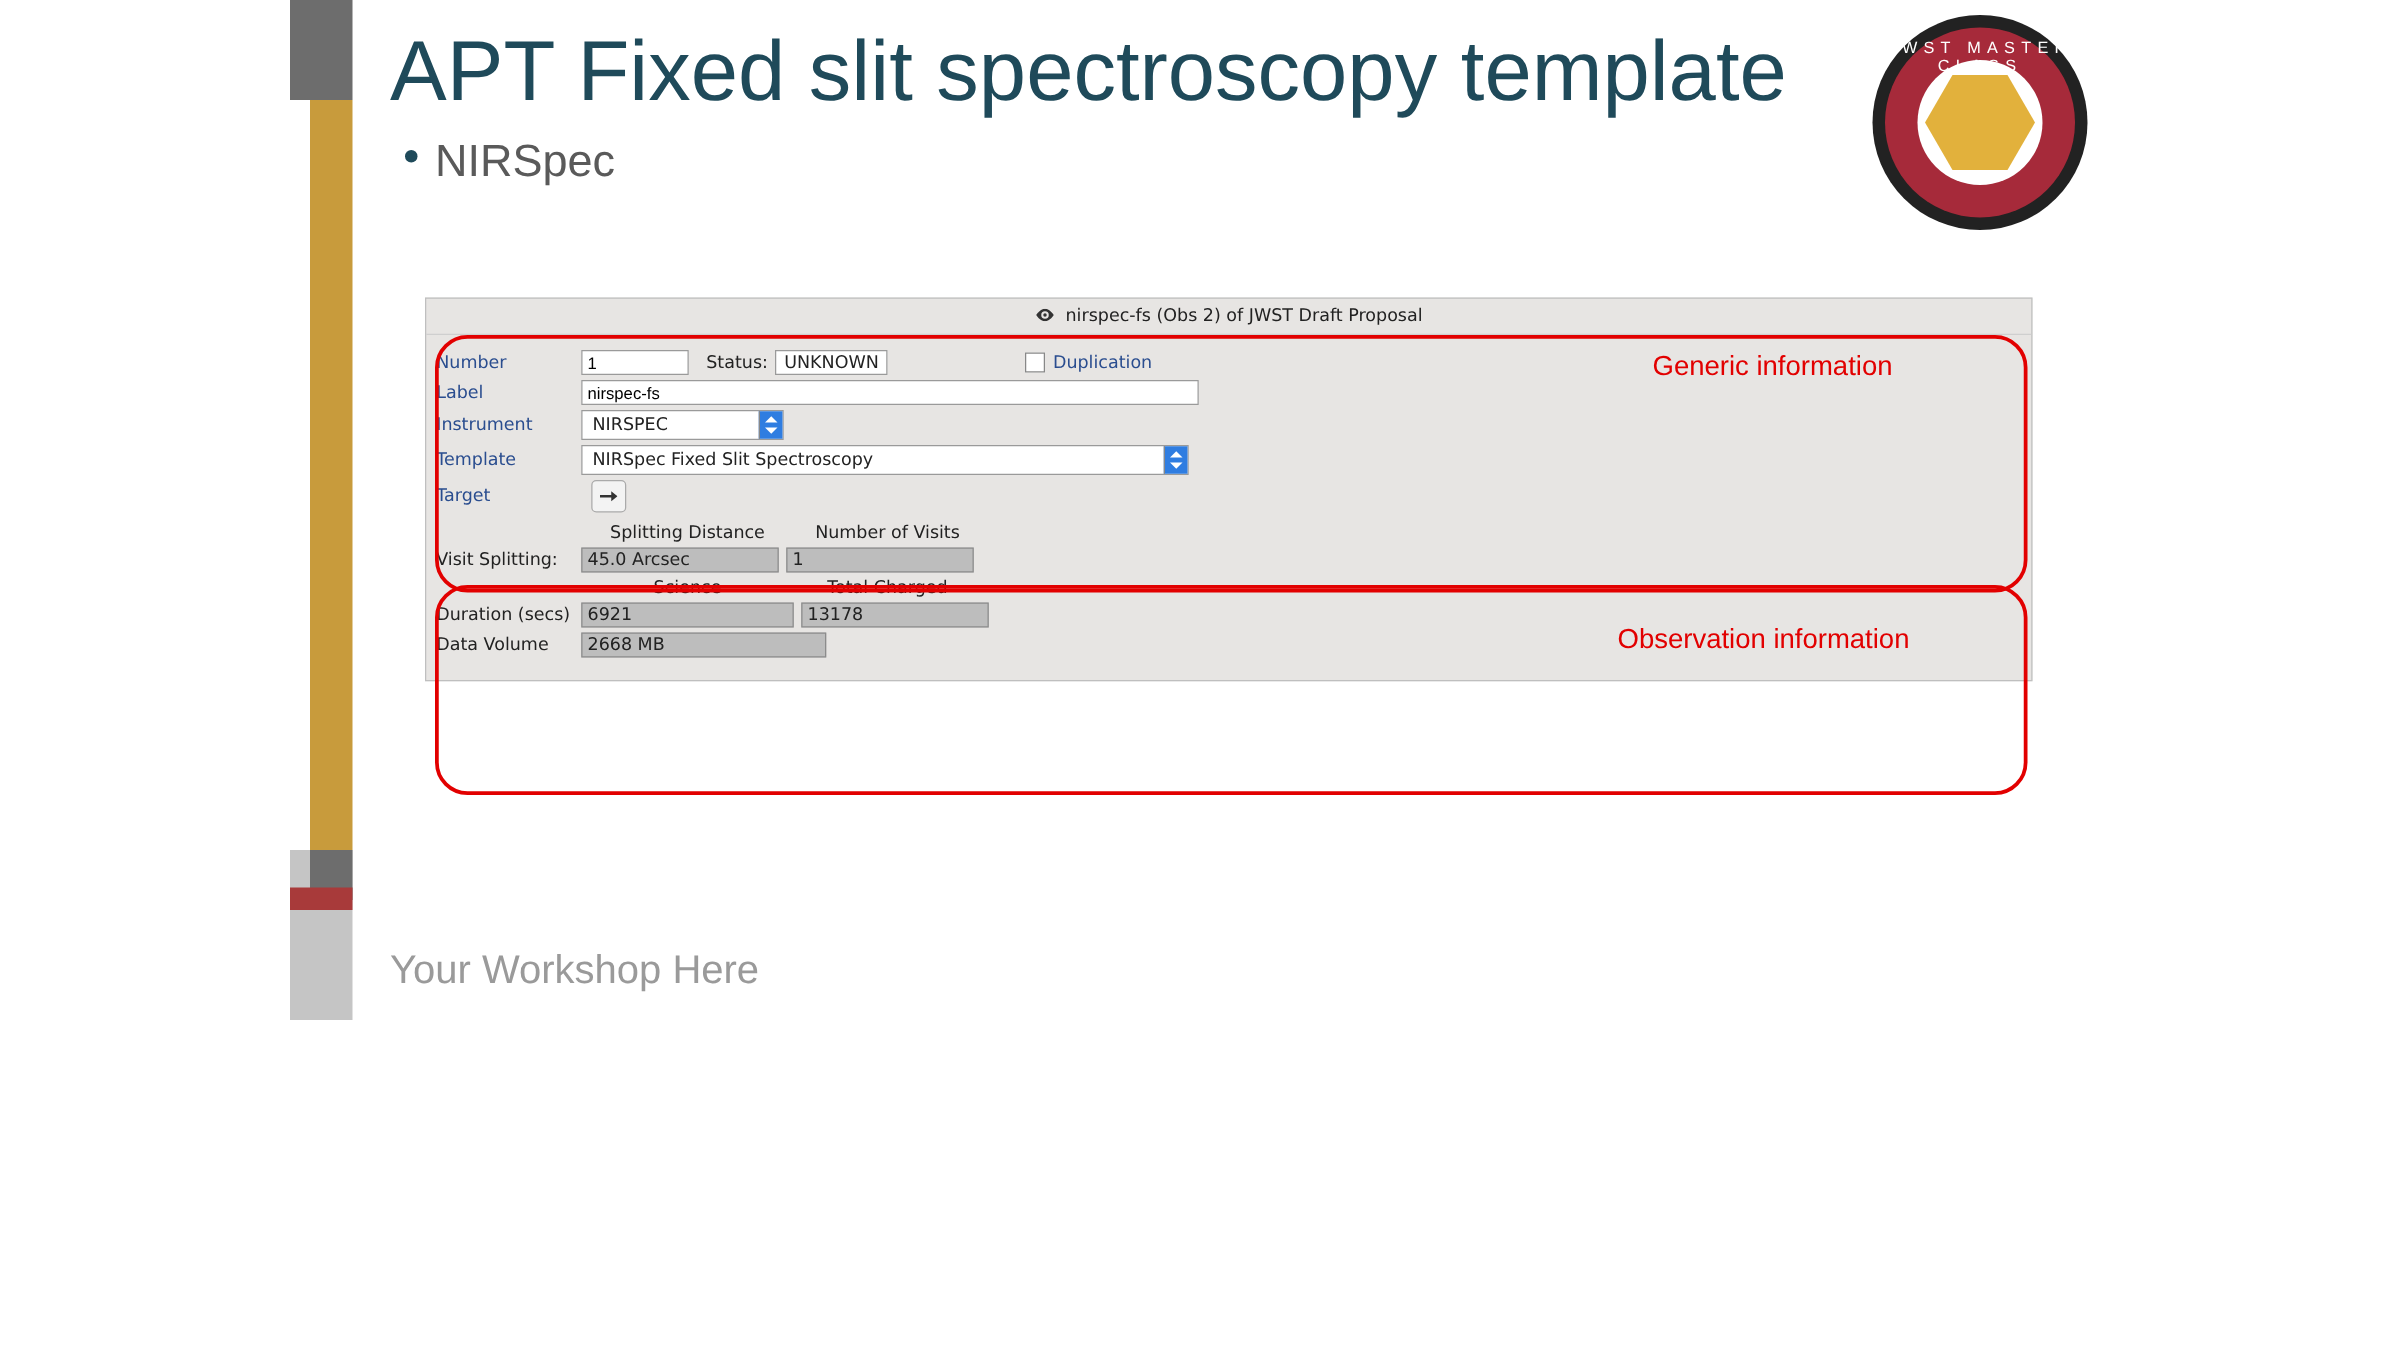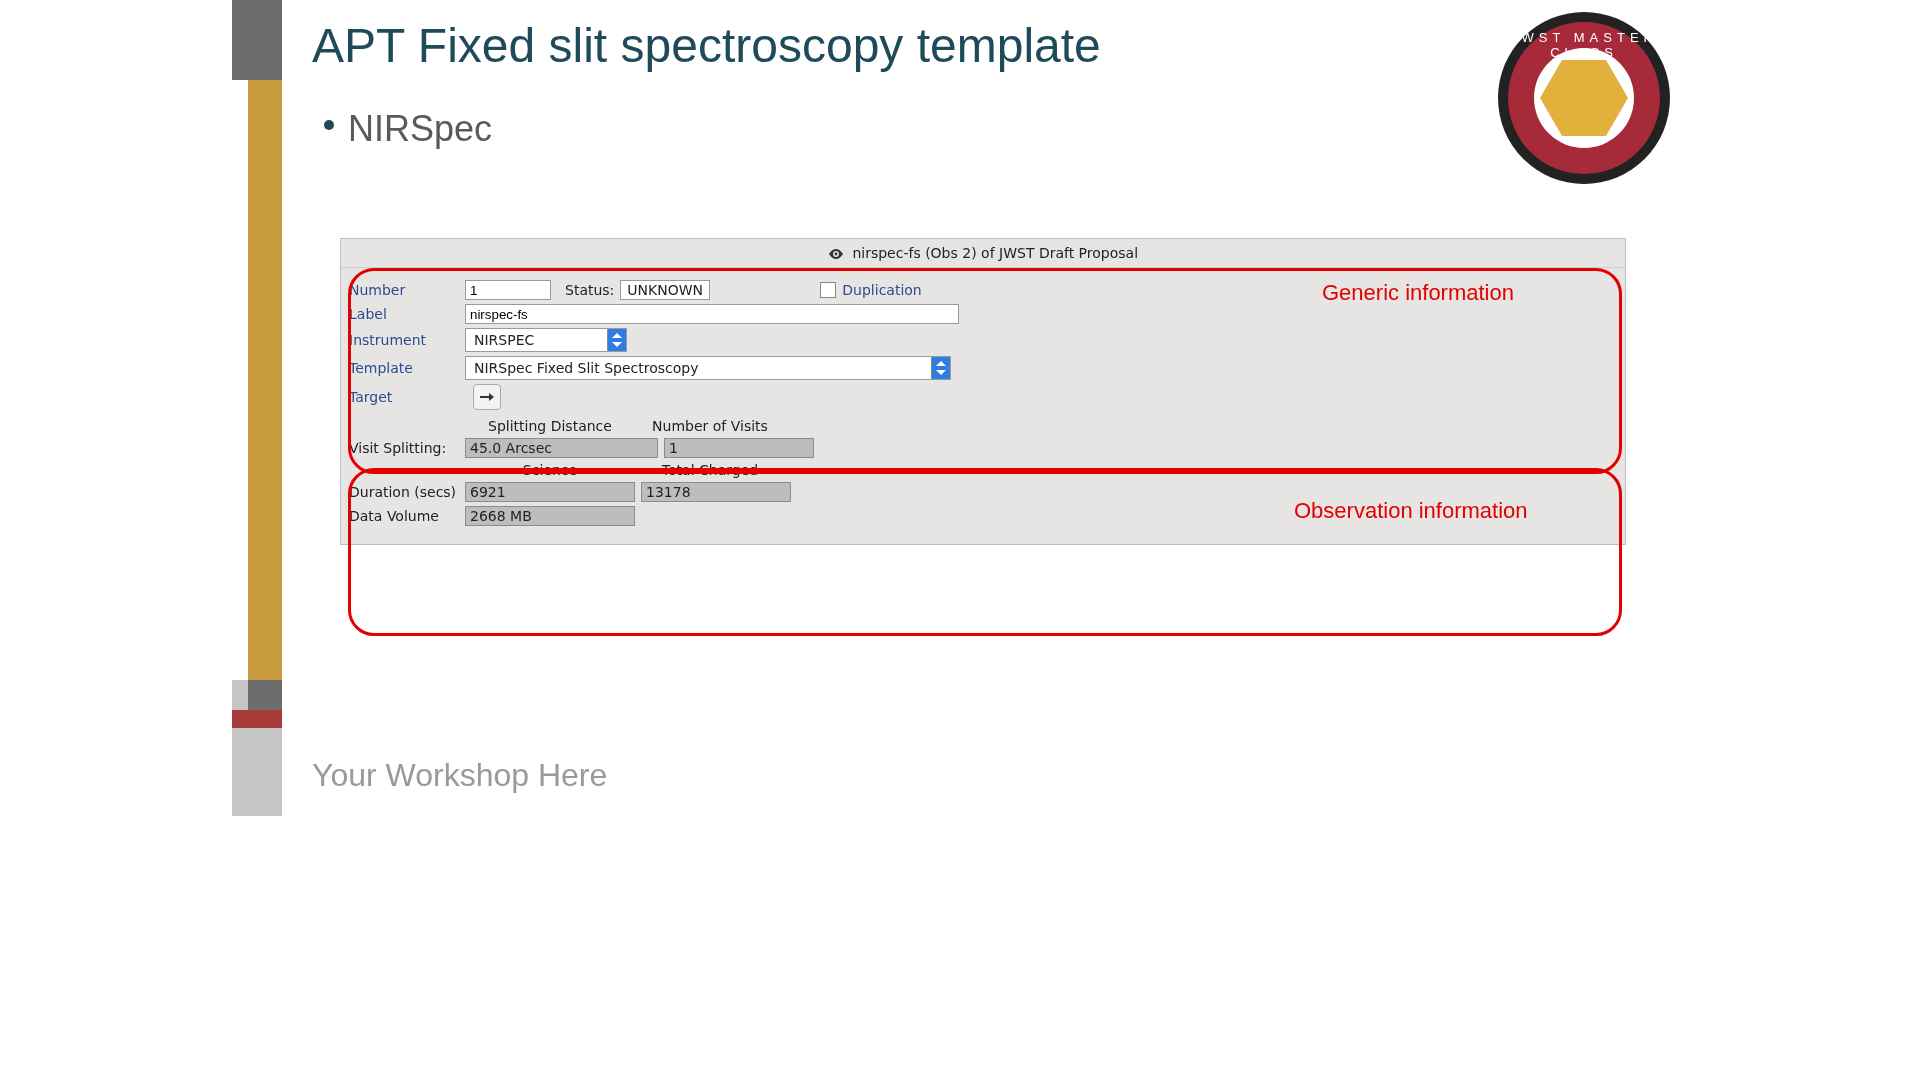--- a/index.html
+++ b/index.html
@@ -4,21 +4,21 @@
 <style>
   html,body{margin:0;padding:0;font-family:Arial,Helvetica,sans-serif;background:#fff;color:#222;}
   .slide{position:relative;width:1456px;height:816px;margin:0 auto;background:#fff;overflow:hidden;}
   
   .bar-top-grey{position:absolute;left:0;top:0;width:50px;height:80px;background:#6d6d6d;}
   .bar-gold{position:absolute;left:16px;top:80px;width:34px;height:600px;background:#c89b3c;}
   .bar-grey2{position:absolute;left:16px;top:680px;width:34px;height:40px;background:#6d6d6d;}
   .bar-red{position:absolute;left:0;top:710px;width:50px;height:18px;background:#a83a3a;}
   .bar-grey3{position:absolute;left:0;top:680px;width:50px;height:136px;background:#6d6d6d;opacity:.4;}
   
-  .title{position:absolute;left:80px;top:18px;font-size:48px;color:#1f4a5a;font-weight:400;}
+  .title{position:absolute;left:80px;top:18px;font-size:68px;color:#1f4a5a;font-weight:400;}
   .bullet{position:absolute;left:92px;top:120px;width:10px;height:10px;border-radius:50%;background:#1f4a5a;}
   .subtitle{position:absolute;left:116px;top:108px;font-size:36px;color:#5a5a5a;}
   
   .logo{position:absolute;right:18px;top:12px;width:172px;height:172px;}
   .logo .outer{position:absolute;inset:0;border-radius:50%;background:#222;}
   .logo .ring{position:absolute;inset:10px;border-radius:50%;background:#a62a3a;}
   .logo .inner{position:absolute;inset:36px;border-radius:50%;background:#fff;}
   .logo .hex{position:absolute;left:50%;top:50%;transform:translate(-50%,-50%);width:88px;height:76px;background:
      linear-gradient(#e2b13c,#e2b13c);clip-path:polygon(25% 0,75% 0,100% 50%,75% 100%,25% 100%,0 50%);}
   .logo .arc{position:absolute;inset:12px;border-radius:50%;font-size:13px;color:#fff;text-align:center;letter-spacing:5px;}
@@ -127,41 +127,41 @@
       </div>
 
       <div class="row" style="margin-top:8px">
         <div style="width:116px"></div>
         <div class="colh" style="width:170px">Splitting Distance</div>
         <div class="colh" style="width:150px">Number of Visits</div>
       </div>
 
       <div class="row">
         <div class="flabel black">Visit Splitting:</div>
-        <div class="txt ro" style="width:193px;line-height:18px">45.0 Arcsec</div>
+        <div class="txt ro" style="width:158px;line-height:18px">45.0 Arcsec</div>
         <div style="width:6px"></div>
         <div class="txt ro" style="width:150px;line-height:18px">1</div>
       </div>
 
       <div class="row">
         <div style="width:116px"></div>
         <div class="colh" style="width:170px">Science</div>
         <div class="colh" style="width:150px">Total Charged</div>
       </div>
 
       <div class="row">
         <div class="flabel black">Duration (secs)</div>
         <div class="txt ro" style="width:170px;line-height:18px">6921</div>
         <div style="width:6px"></div>
         <div class="txt ro" style="width:150px;line-height:18px">13178</div>
       </div>
 
       <div class="row">
         <div class="flabel black">Data Volume</div>
-        <div class="txt ro" style="width:170px;line-height:18px">2668 MB</div>
+        <div class="txt ro" style="width:196px;line-height:18px">2668 MB</div>
       </div>
 
     </div>
   </div>
 
   <div class="redbox" style="left:116px;top:268px;width:1268px;height:200px"></div>
   <div class="redlabel" style="left:1090px;top:280px">Generic information</div>
 
   <div class="redbox" style="left:116px;top:468px;width:1268px;height:162px"></div>
   <div class="redlabel" style="left:1062px;top:498px">Observation information</div>

